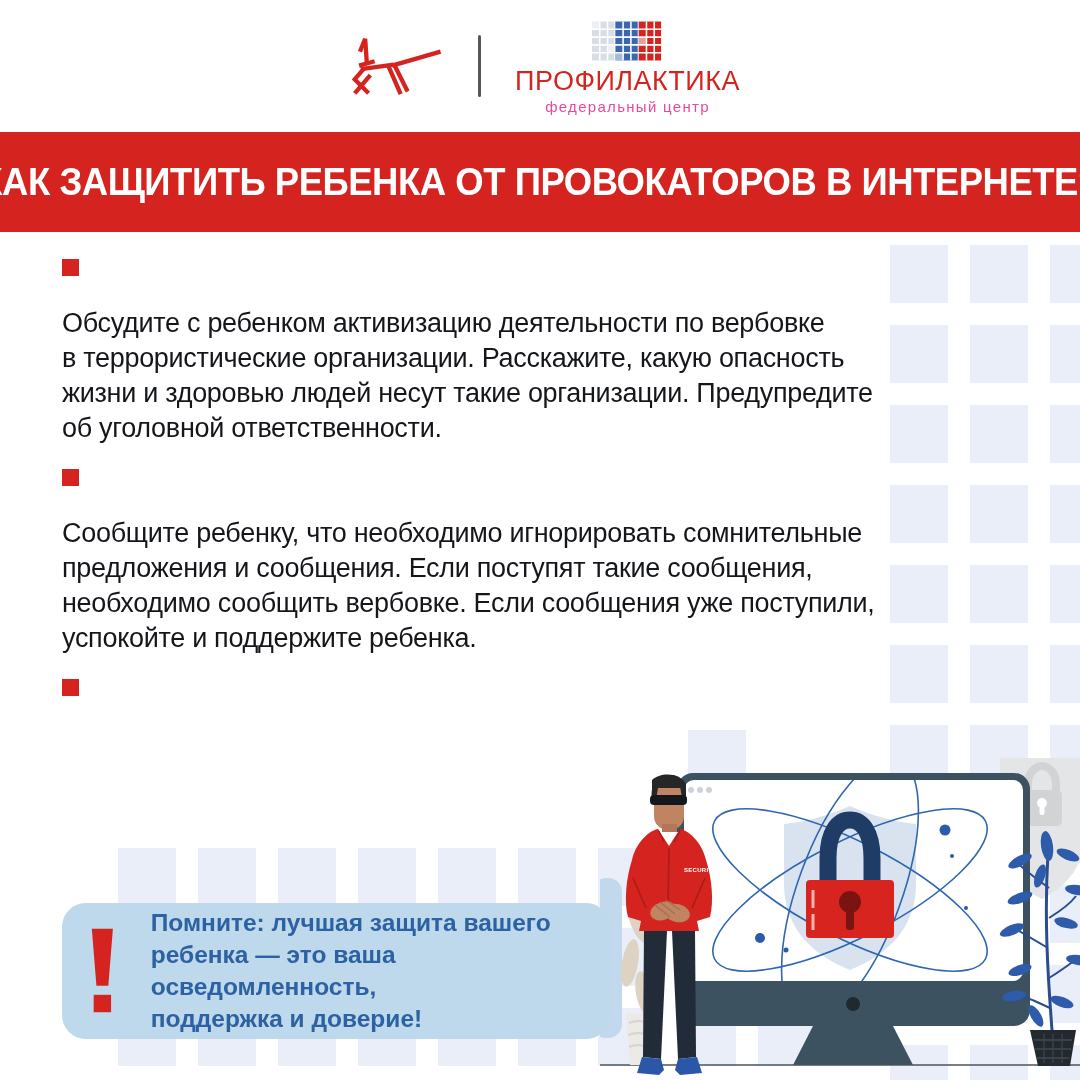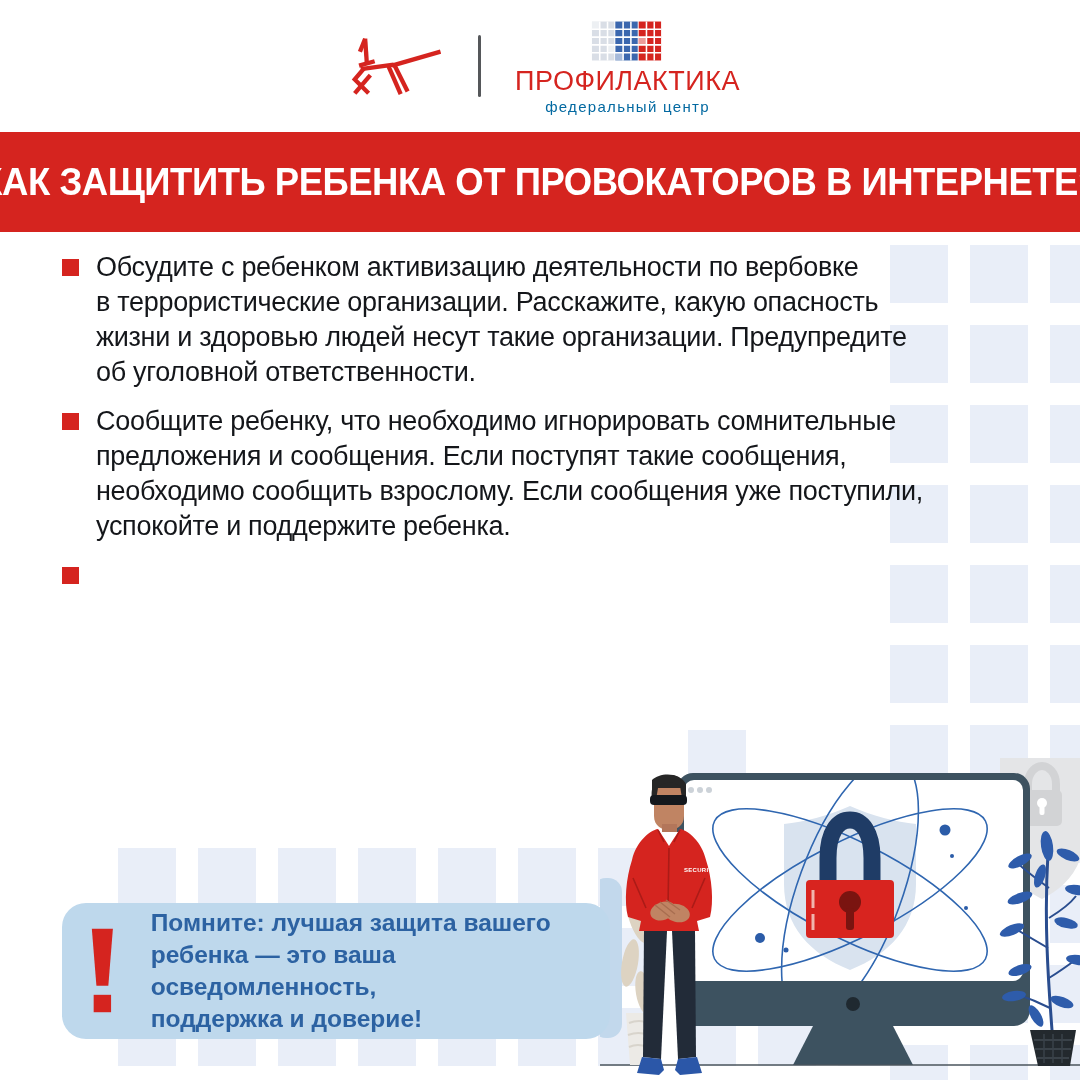--- a/index.html
+++ b/index.html
@@ -15,31 +15,31 @@
   .pat-right{left:890px;top:245px;width:190px;height:835px;}
   .pat-bottom{left:118px;top:848px;width:762px;height:232px;}
   .lone-square{position:absolute;left:688px;top:730px;width:58px;height:58px;background:#e9eef8;z-index:0;}
 
   
   .header{position:absolute;left:0;top:0;width:1080px;height:132px;background:#fff;z-index:2;
           display:flex;align-items:center;justify-content:center;gap:34px;}
   .divider{width:3px;height:62px;background:#55575a;border-radius:2px;}
   .brandbox{display:flex;flex-direction:column;align-items:center;line-height:1;}
   .org-name{font-size:27px;font-weight:400;color:#d5241f;letter-spacing:.5px;margin-top:5px;}
-  .org-sub{font-size:15px;color:#0369a1;letter-spacing:1.3px;margin-top:4px;}
+  .org-sub{font-size:15px;color:#ec4899;letter-spacing:1.3px;margin-top:4px;}
 
   
   .banner{position:absolute;left:0;top:132px;width:1080px;height:100px;background:#d5241f;z-index:2;
           display:flex;align-items:center;justify-content:center;}
   .banner-title{color:#fff;font-weight:700;font-size:38px;letter-spacing:-.5px;white-space:nowrap;
                 transform:scaleX(.96);transform-origin:center;}
 
   
   .tips{position:absolute;left:62px;top:250px;width:990px;display:flex;flex-direction:column;gap:14px;z-index:2;}
-  .tip{display:flex;gap:17px;}
+  .tip{display:flex;gap:30px;flex-direction:column;}
   .tip-sq{flex:0 0 17px;width:17px;height:17px;margin-top:9px;background:#d5241f;}
   .tip-text{font-size:27px;line-height:35px;letter-spacing:-.3px;color:#14161a;white-space:pre-line;}
 
   
   .callout{position:absolute;left:62px;top:903px;width:548px;height:136px;background:#bed8ec;
            border-radius:24px;z-index:2;display:flex;align-items:center;gap:36px;
            padding:0 22px 0 28px;box-sizing:border-box;}
   .callout-text{font-size:24.5px;line-height:32px;font-weight:700;color:#2c62a2;white-space:pre-line;}
 
   
@@ -200,21 +200,21 @@
       <div class="tip-sq"></div>
       <div class="tip-text">Обсудите с ребенком активизацию деятельности по вербовке
 в террористические организации. Расскажите, какую опасность
 жизни и здоровью людей несут такие организации. Предупредите
 об уголовной ответственности.</div>
     </div>
     <div class="tip">
       <div class="tip-sq"></div>
       <div class="tip-text">Сообщите ребенку, что необходимо игнорировать сомнительные
 предложения и сообщения. Если поступят такие сообщения,
-необходимо сообщить взрослому. Если сообщения уже поступили,
+необходимо сообщить вербовке. Если сообщения уже поступили,
 успокойте и поддержите ребенка.</div>
     </div>
     <div class="tip">
       <div class="tip-sq"></div>
     </div>
   </div>
 
   <div class="callout">
     <svg width="27" height="92" viewBox="0 0 27 92">
       <polygon points="2,0 25,0 20,62 7,62" fill="#d5241f"></polygon>

